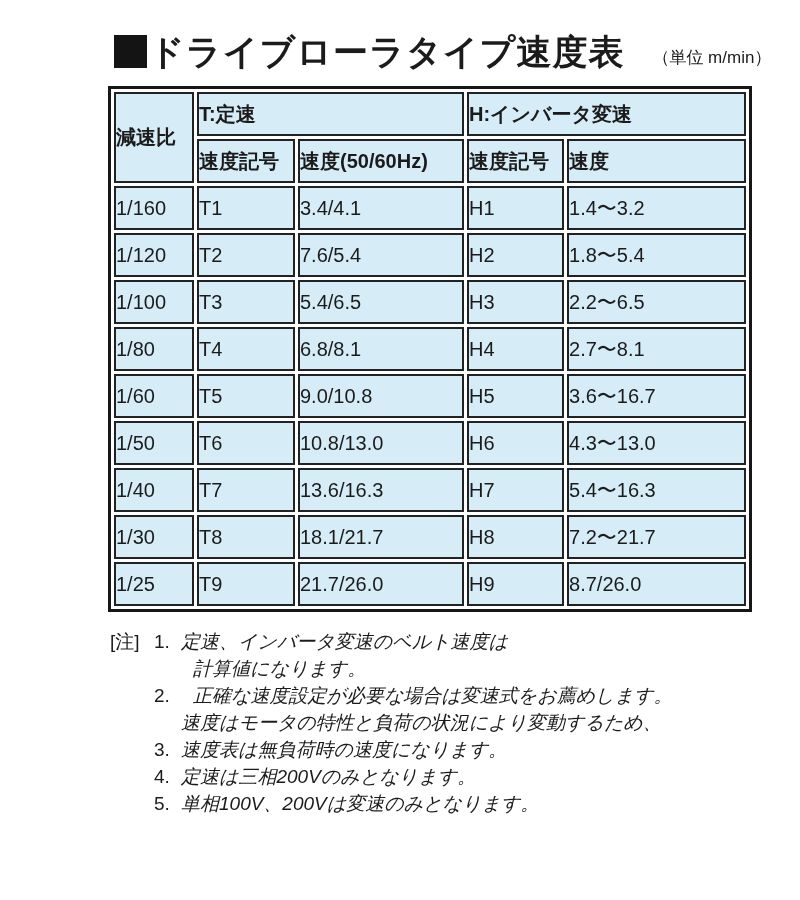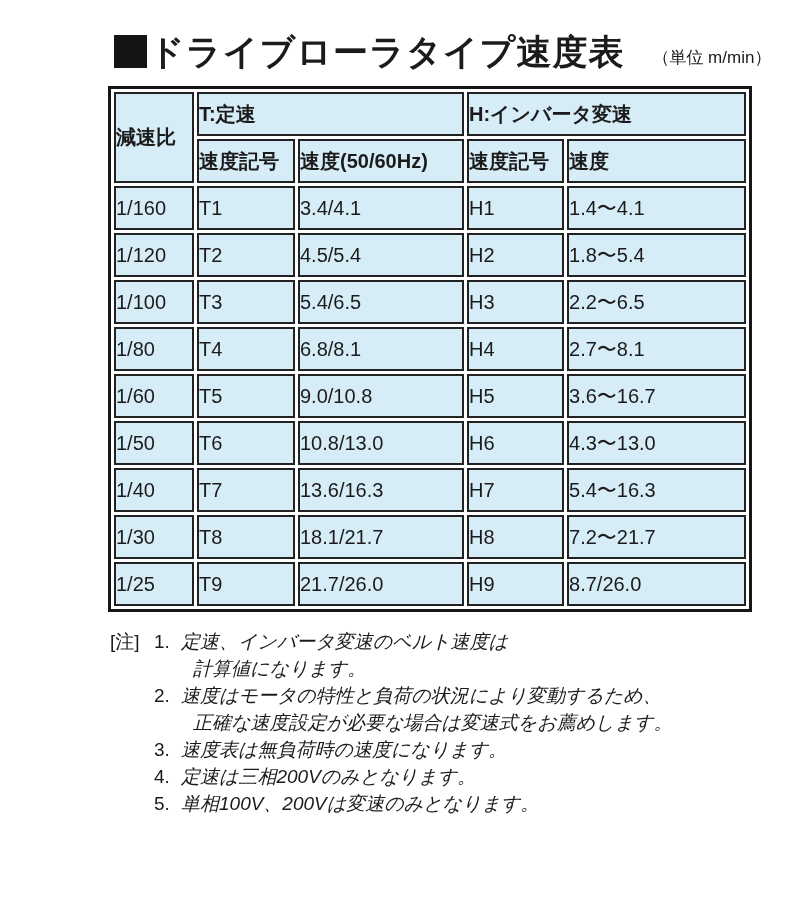--- a/index.html
+++ b/index.html
@@ -136,26 +136,26 @@
         <th>速度記号</th>
         <th>速度</th>
       </tr>
     </thead>
     <tbody>
       <tr>
         <td>1/160</td>
         <td>T1</td>
         <td>3.4/4.1</td>
         <td>H1</td>
-        <td>1.4〜4.1</td>
+        <td>1.4〜3.2</td>
       </tr>
       <tr>
         <td>1/120</td>
         <td>T2</td>
-        <td>4.5/5.4</td>
+        <td>7.6/5.4</td>
         <td>H2</td>
         <td>1.8〜5.4</td>
       </tr>
       <tr>
         <td>1/100</td>
         <td>T3</td>
         <td>5.4/6.5</td>
         <td>H3</td>
         <td>2.2〜6.5</td>
       </tr>
@@ -212,22 +212,22 @@
         <span class="note-num">1.</span>
         <span class="note-lines">
           <span class="note-line">定速、インバータ変速のベルト速度は</span>
           <span class="note-line cont">計算値になります。</span>
         </span>
       </div>
 
       <div class="note-item">
         <span class="note-num">2.</span>
         <span class="note-lines">
+          <span class="note-line cont">正確な速度設定が必要な場合は変速式をお薦めします。</span>
           <span class="note-line">速度はモータの特性と負荷の状況により変動するため、</span>
-          <span class="note-line cont">正確な速度設定が必要な場合は変速式をお薦めします。</span>
         </span>
       </div>
 
       <div class="note-item">
         <span class="note-num">3.</span>
         <span class="note-lines">
           <span class="note-line">速度表は無負荷時の速度になります。</span>
         </span>
       </div>
 

